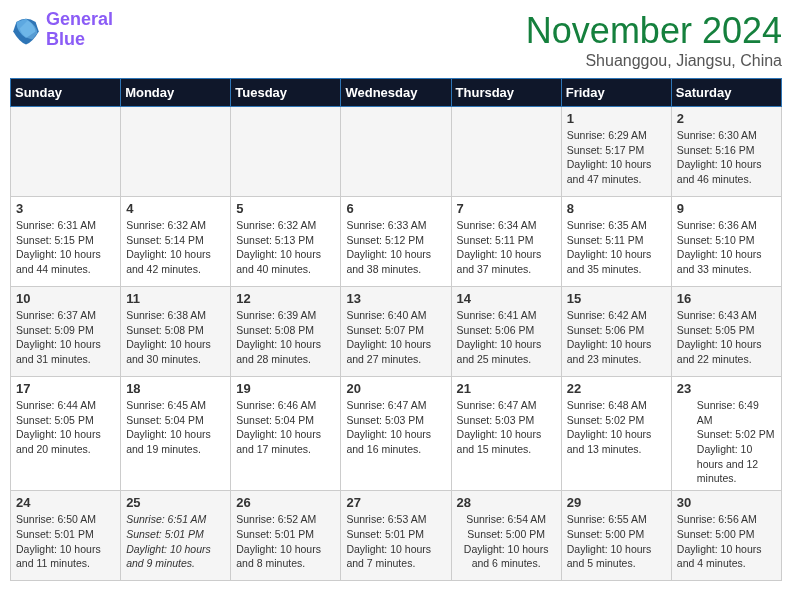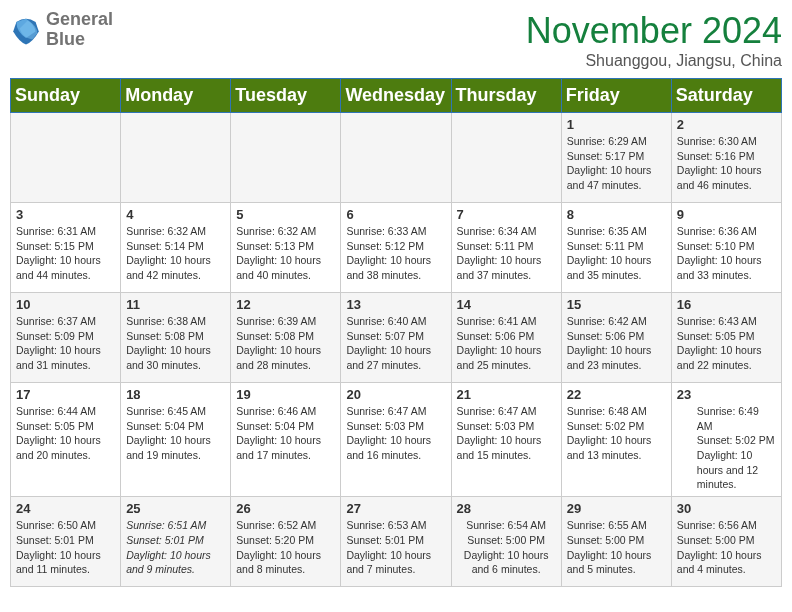--- a/index.html
+++ b/index.html
@@ -16,21 +16,21 @@
       align-items: flex-start;
       margin-bottom: 8px;
     }
     .logo {
       display: flex;
       align-items: center;
       gap: 4px;
     }
     .logo-text {
       font-size: 18px;
-      color: #737373;
+      color: #8b5cf6;
       font-weight: bold;
       line-height: 1.1;
     }
     .logo-text span {
       display: block;
     }
     .logo-icon {
       width: 32px;
       height: 32px;
     }
@@ -45,24 +45,24 @@
     .location {
       font-size: 16px;
       color: #555;
     }
     table {
       width: 100%;
       border-collapse: collapse;
       table-layout: fixed;
     }
     thead tr th {
-      background: #4d7c0f;
+      background: #0f172a;
       color: white;
       padding: 6px 4px;
-      font-size: 18px;
+      font-size: 13px;
       text-align: left;
       border: 1px solid #2e75b6;
     }
     tbody tr td {
       border: 1px solid #ccc;
       vertical-align: top;
       padding: 4px 5px;
       font-size: 10.5px;
       color: #333;
       height: 90px;
@@ -281,21 +281,21 @@
         </td>
         <td>
           <span class="day-num">25</span>
           <div class="cell-content" style="white-space: pre-line; font-style: italic;">Sunrise: 6:51 AM
 Sunset: 5:01 PM
 Daylight: 10 hours and 9 minutes.</div>
         </td>
         <td>
           <span class="day-num">26</span>
           <div class="cell-content" style="white-space: pre-line;">Sunrise: 6:52 AM
-Sunset: 5:20 PM
+Sunset: 5:01 PM
 Daylight: 10 hours and 8 minutes.</div>
         </td>
         <td>
           <span class="day-num">27</span>
           <div class="cell-content" style="white-space: pre-line;">Sunrise: 6:53 AM
 Sunset: 5:01 PM
 Daylight: 10 hours and 7 minutes.</div>
         </td>
         <td>
           <span class="day-num">28</span>

